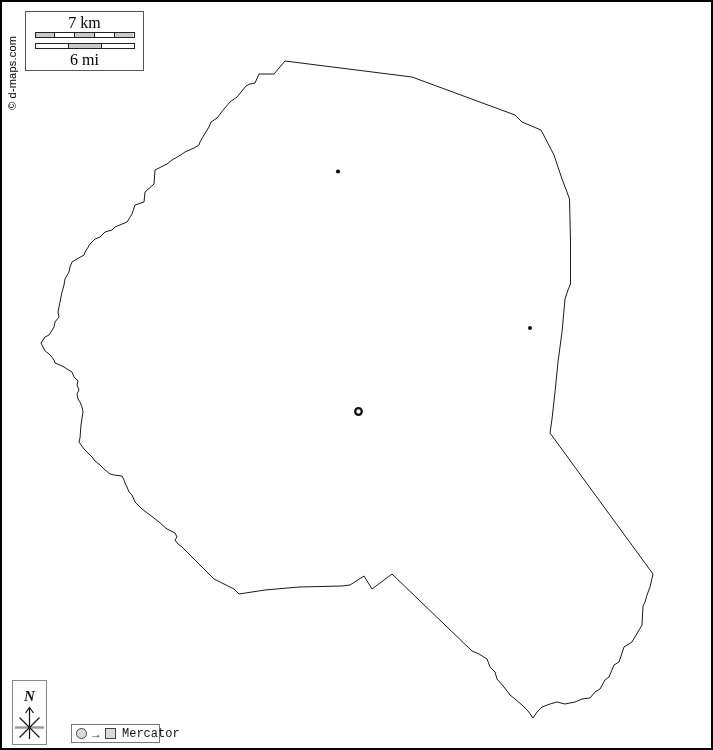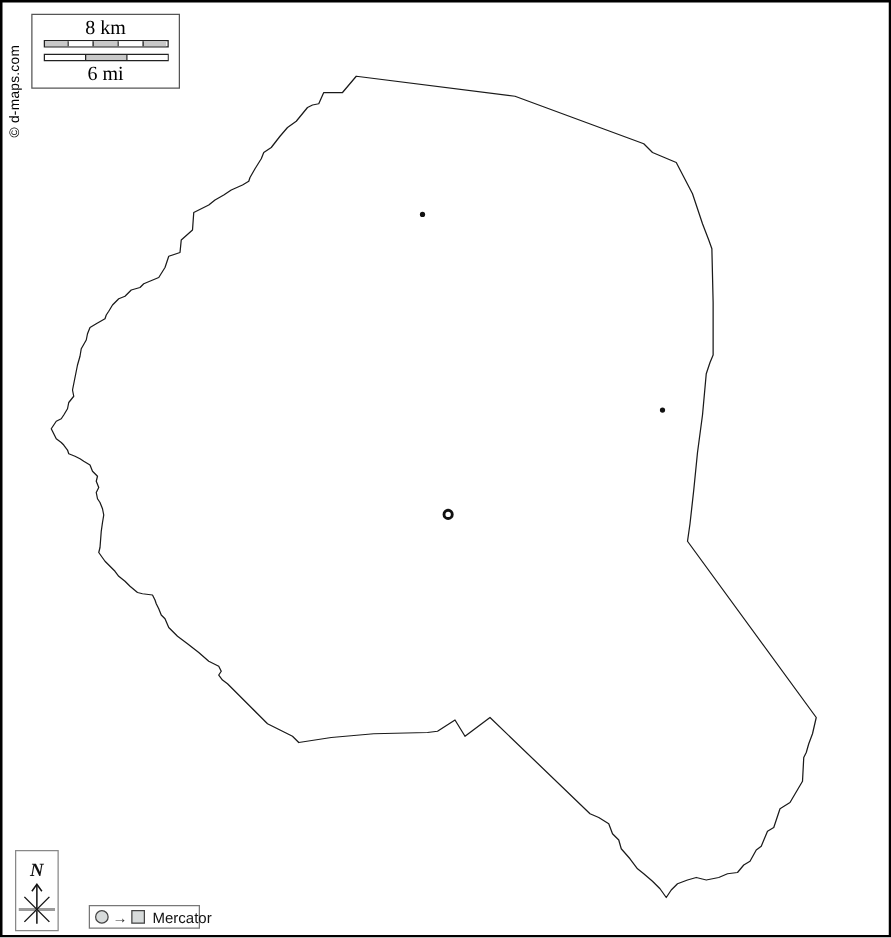--- a/index.html
+++ b/index.html
@@ -55,42 +55,42 @@
     display:flex;align-items:center;padding:0 4px;gap:2px;
   }
   .legend-circle{
     width:9px;height:9px;border-radius:50%;
     border:1px solid #444;background:#d7dbdb;flex:0 0 auto;
   }
   .legend-square{
     width:9px;height:9px;border:1px solid #444;background:#d7dbdb;flex:0 0 auto;
   }
   .legend-arrow{font-size:12px;color:#333;line-height:1;margin:0 1px;}
-  .legend-text{font-size:12px;color:#111;margin-left:4px;white-space:nowrap;}
+  .legend-text{font-size:12px;color:#111;margin-left:4px;white-space:nowrap;font-family:Liberation Mono, monospace;}
 </style>
 </head>
 <body>
 
 <div class="canvas">
 
   <svg class="map-svg" width="713" height="750" viewBox="0 0 713 750">
     <g id="outline-group">
         <polygon points="283,59 410,75 513,113 520,120 539,128 552,153 560,177 565,190 567.5,197 568.5,240 568.5,282 566,288 563,297 560,330 556,360 553,390 550,417 548,431 651,572 648,585 645,593 643,600 641,604 640,623 630,640 622,645 617,660 612,663 607,675 603,678 598,687 593,690 588,696 580,697 573,700 563,702 555,700 548,702 540,705 535,710 531,716 526,709 520,703 513,697 508,693 502,685 495,677 493,670 488,665 485,657 477,652 470,649 390,572 370,587 362,574 348,583 340,584 297,585 263,588 237,592 232,587 222,582 212,577 205,570 198,563 190,555 185,550 180,545 176,542 173,538 175,535 173,531 165,527 157,520 148,513 140,507 133,500 130,493 127,490 125,485 123,481 122,478 120,474 112,473 108,472 102,467 98,463 93,459 90,455 85,450 82,447 77,440 78,436 79,423 80,416 81,410 80,405 78,400 76,397 75,392 77,388 75,383 76,379 72,375 70,370 65,367 62,365 58,363 53,361 52,358 49,354 47,352 43,349 41,345 39,341 41,338 43,335 47,333 49,330 52,325 53,320 57,315 56,310 58,300 60,290 62,283 63,277 67,270 68,265 70,260 75,257 82,253 83,250 85,247 88,242 93,237 98,235 103,230 110,228 113,225 125,220 130,212 133,203 142,200 143,190 152,182 153,168 165,162 170,158 177,154 183,150 192,146 197,143 198,140 202,133 207,125 209,120 215,116 222,107 228,100 235,95 244,84 248,82 253,81 257,72 272,72" fill="none" stroke="#1a1a1a" stroke-width="1" stroke-linejoin="round"></polygon>
       </g>
     <g id="marker-group">
         <circle cx="336" cy="169.5" r="2.1" fill="#111111"></circle>
         <circle cx="528" cy="326" r="2.1" fill="#111111"></circle>
         <circle cx="356.5" cy="409.5" r="3.3" fill="#ffffff" stroke="#111111" stroke-width="2.3"></circle>
       </g>
   </svg>
 
   <div class="copyright">© d-maps.com</div>
 
   <div class="scale-box">
-    <div class="scale-label km">8 km</div>
+    <div class="scale-label km">7 km</div>
     <div class="scale-bar" id="km-bar">
         <div class="scale-seg" style="background: rgb(201, 201, 201);"></div>
         <div class="scale-seg" style="background: rgb(255, 255, 255);"></div>
         <div class="scale-seg" style="background: rgb(201, 201, 201);"></div>
         <div class="scale-seg" style="background: rgb(255, 255, 255);"></div>
         <div class="scale-seg" style="background: rgb(201, 201, 201);"></div>
       </div>
     <div class="scale-bar" id="mi-bar">
         <div class="scale-seg" style="background: rgb(255, 255, 255);"></div>
         <div class="scale-seg" style="background: rgb(201, 201, 201);"></div>

